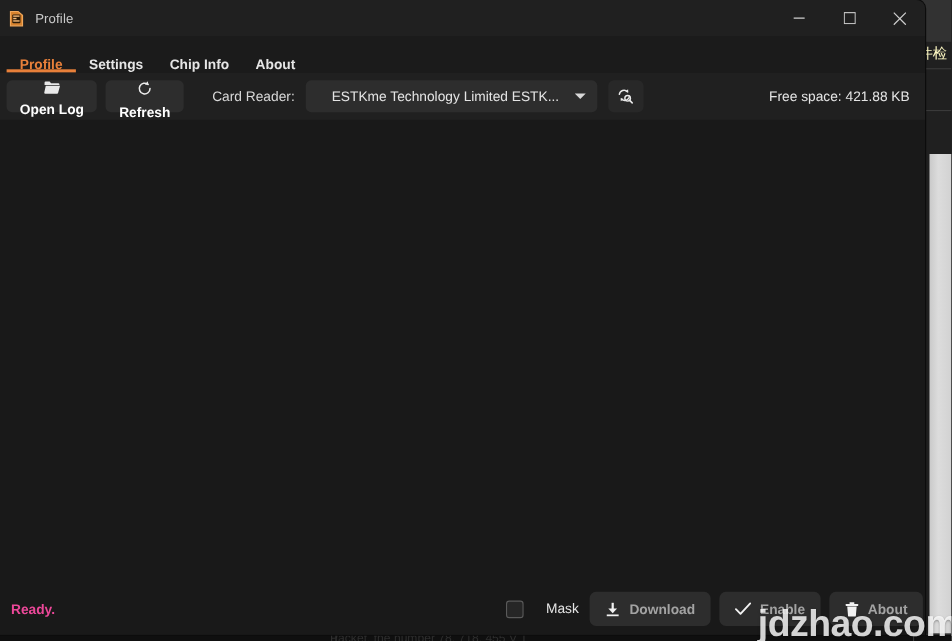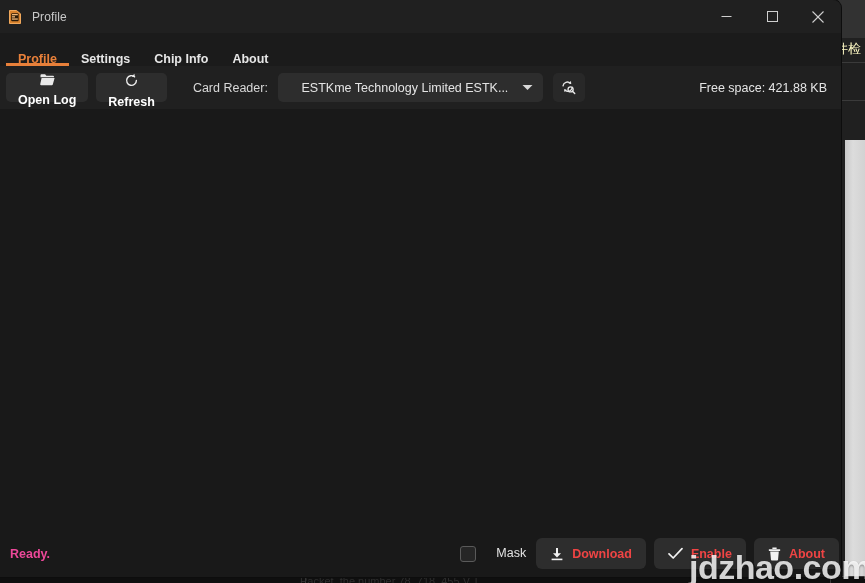--- a/index.html
+++ b/index.html
@@ -315,21 +315,21 @@
   .footer-btn {
     height: 31px;
     background: #2d2d2d;
     border-radius: 6px;
     display: flex;
     align-items: center;
     gap: 8px;
     padding: 0 14px;
     font-size: 12.5px;
     font-weight: bold;
-    color: #ef4444;
+    color: #a3a3a3;
     cursor: default;
     border: none;
     font-family: "Liberation Sans", sans-serif;
     white-space: nowrap;
   }
 
   
   #watermark {
     position: absolute;
     right: -6px;

